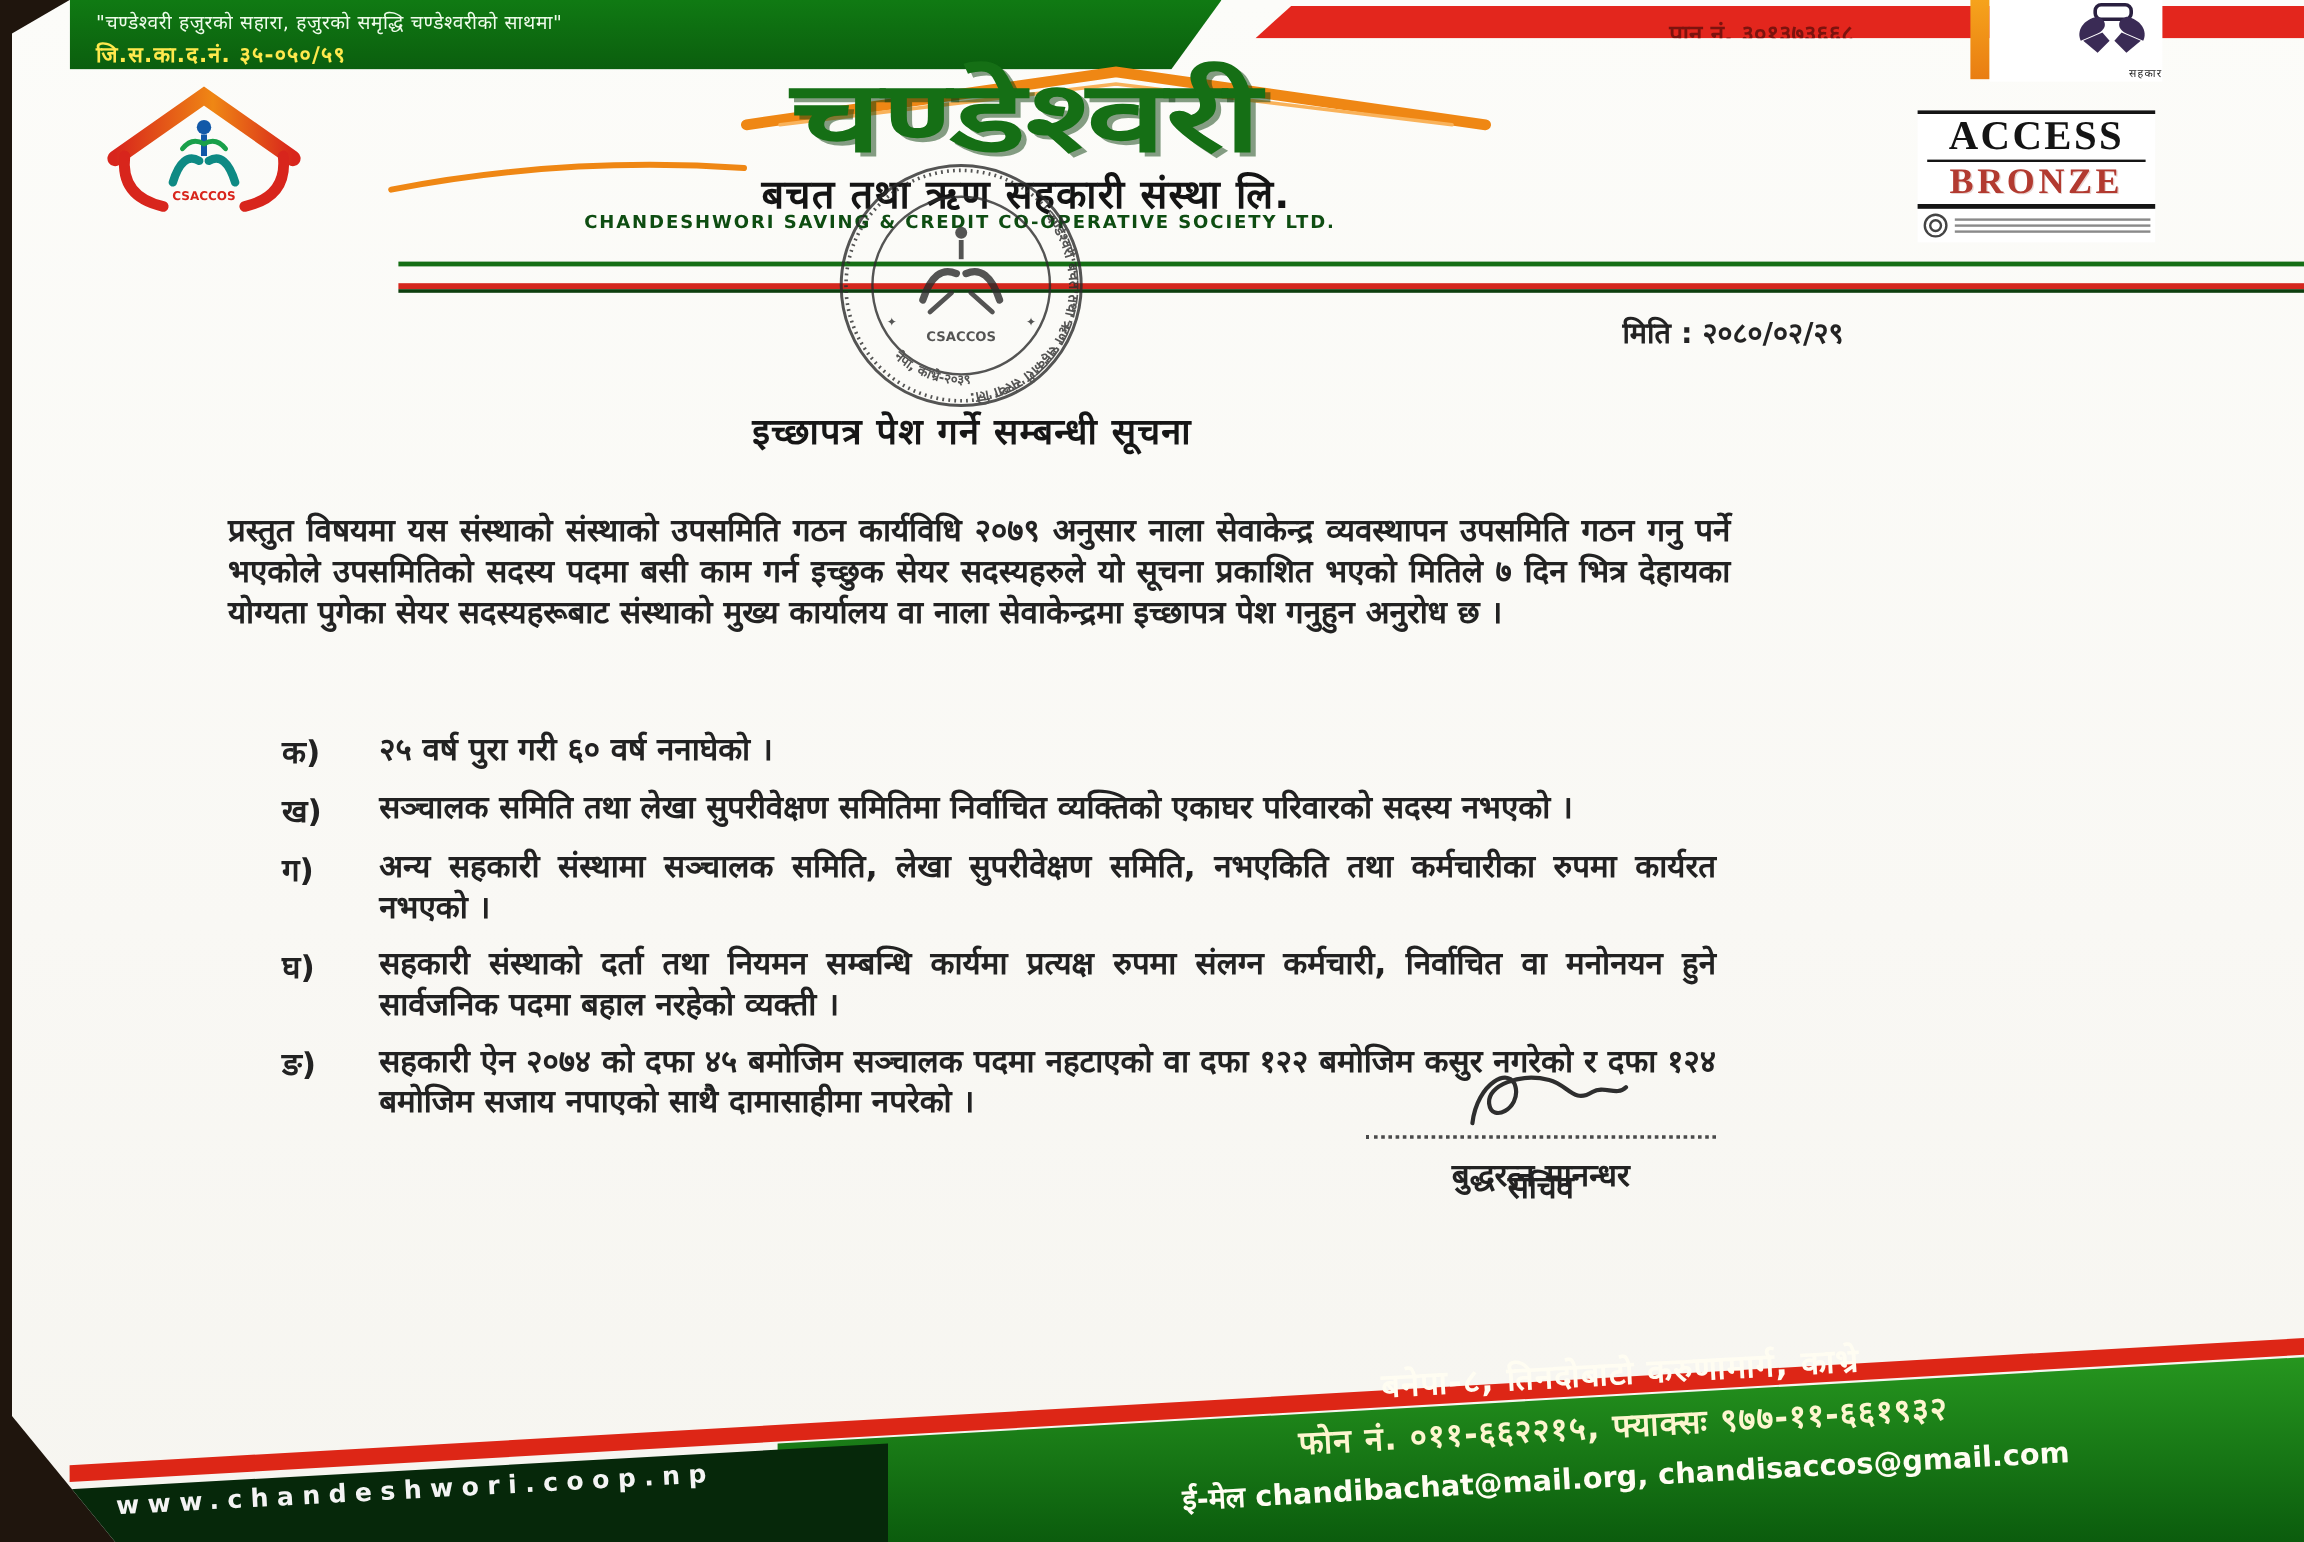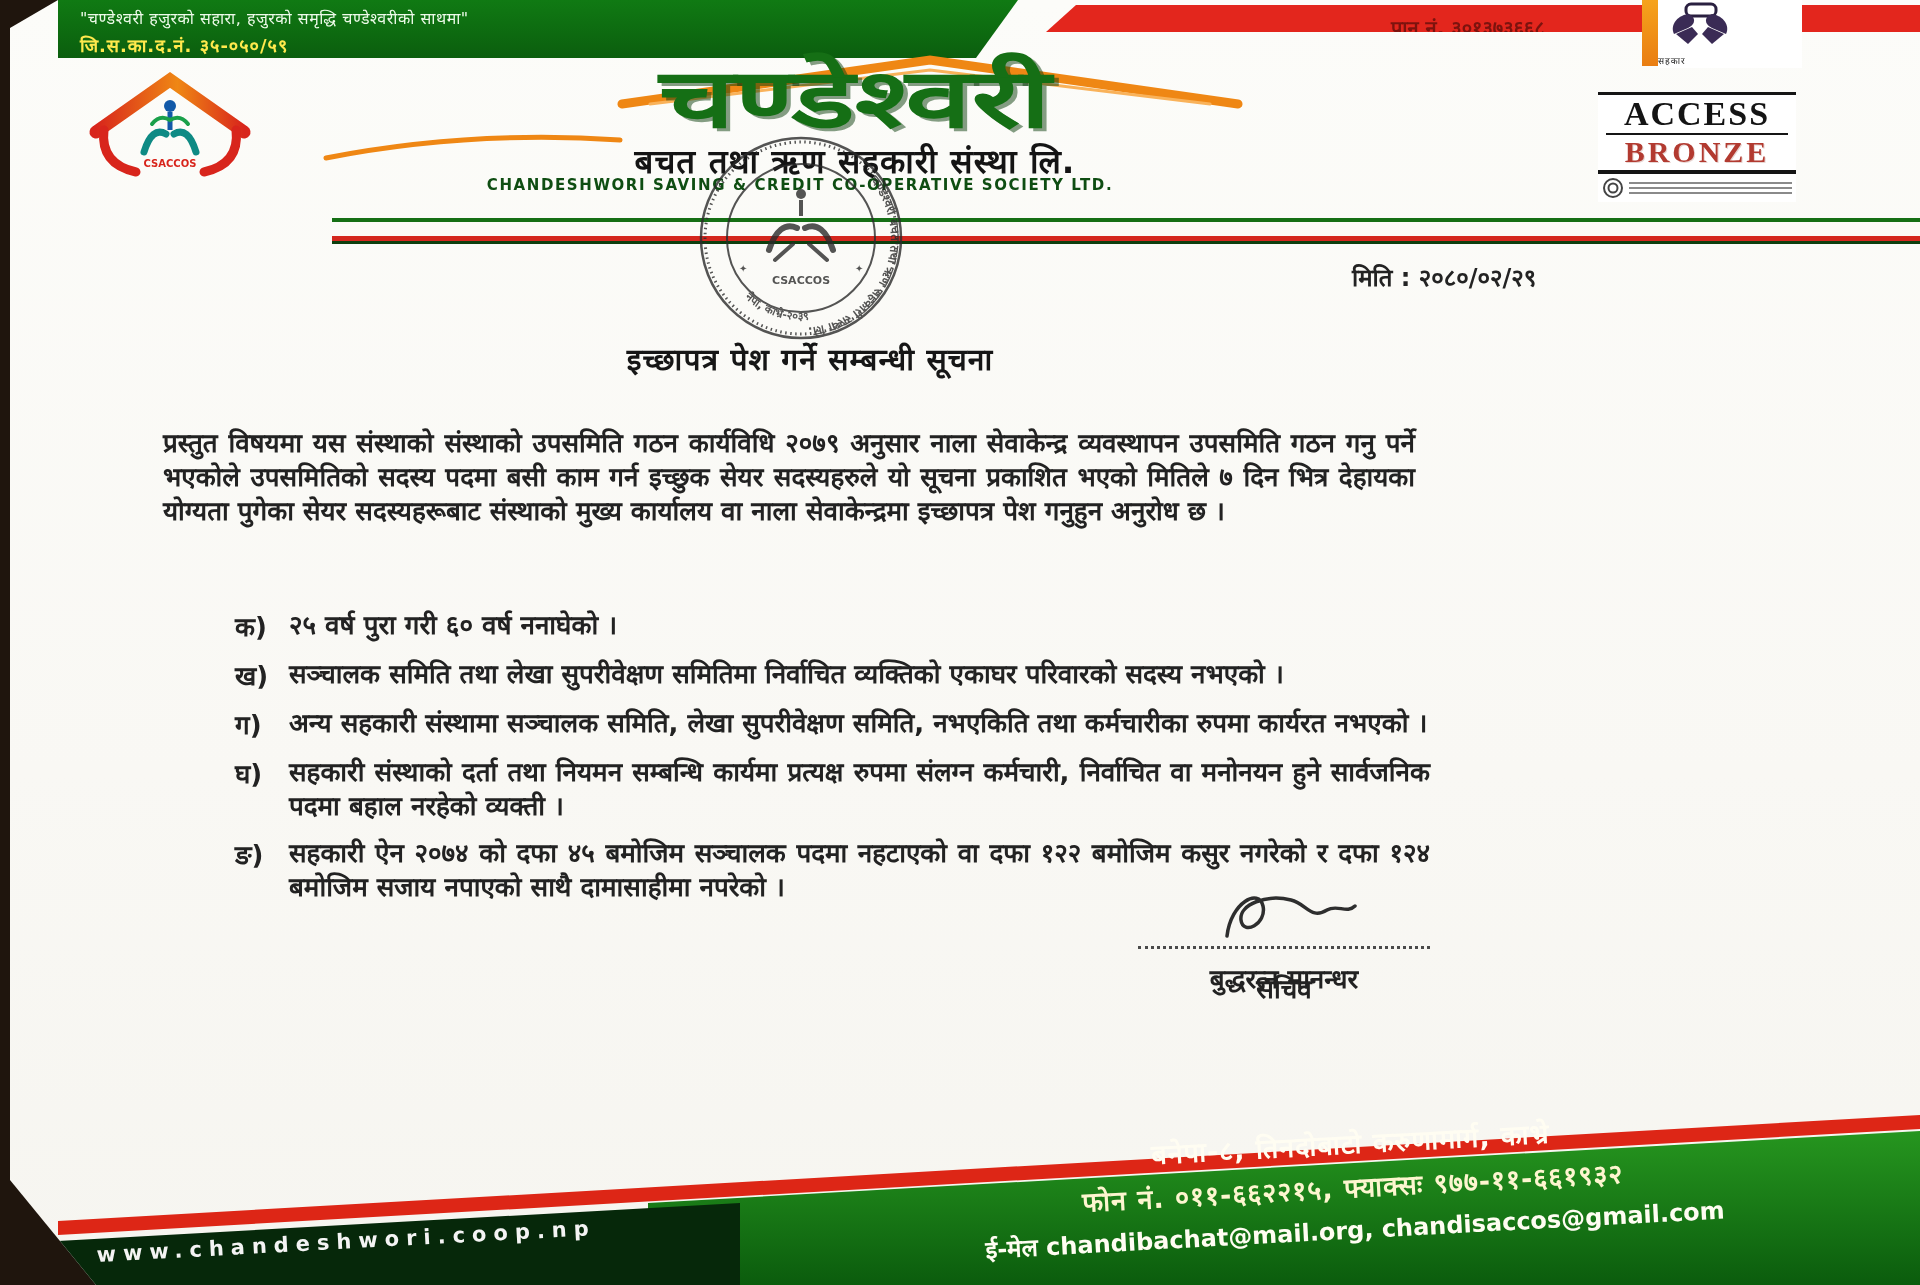--- a/index.html
+++ b/index.html
@@ -22,21 +22,21 @@
     padding:7px 0 0 22px;box-sizing:border-box;color:#eefbea;
   }
   #slogan-line1{font-size:16px;letter-spacing:.5px;white-space:nowrap;}
   #slogan-line2{font-size:18px;font-weight:bold;color:#ffe94d;margin-top:4px;letter-spacing:1px;}
   #pan-banner{
     left:1046px;top:5px;width:874px;height:27px;background:#e3261d;
     clip-path:polygon(30px 0,100% 0,100% 100%,0 100%);
   }
   #pan-text{position:absolute;left:345px;top:9px;font-size:20px;font-weight:bold;color:#7c130e;}
   #coop-mark-sliver{left:1642px;top:0;width:16px;height:66px;background:linear-gradient(180deg,#f6a31c,#e97d12);}
-  #coop-mark-box{left:1658px;top:0;width:144px;height:68px;background:#fff;text-align:left;}
+  #coop-mark-box{left:1658px;top:0;width:144px;height:68px;background:#fff;text-align:right;}
   #coop-mark-caption{font-size:9px;color:#222;letter-spacing:1px;}
   
   #org-logo{left:82px;top:68px;}
   
   #roof-swoosh{left:610px;top:52px;}
   #tail-swoosh{left:320px;top:112px;}
   #title-wrap{left:355px;top:58px;width:1000px;text-align:center;line-height:1;}
   #org-name-np{
     display:inline-block;font-size:82px;font-weight:bold;color:#156f15;
     transform:scaleX(1.45);transform-origin:center;
@@ -56,21 +56,21 @@
   #access-badge .midline{height:2px;background:#151515;margin:2px 8px;}
   #bronze-label{font-family:"Liberation Serif","DejaVu Serif",serif;font-size:30px;font-weight:bold;color:#b23a30;letter-spacing:3px;line-height:1;text-shadow:1px 1px 0 #e8d5d2;}
   #access-badge .botline{height:4px;background:#151515;margin-top:3px;}
   #badge-footer{display:flex;align-items:center;gap:5px;padding:3px 4px;}
   #badge-footer .bars{flex:1;}
   #badge-footer .bars div{height:2px;background:#8a8a8a;margin:3px 0;}
   
   #stamp{left:695px;top:132px;opacity:.8;}
   #date-line{left:1352px;top:260px;font-size:24px;font-weight:600;color:#232323;white-space:nowrap;}
   #subject-heading{left:380px;top:338px;width:860px;text-align:center;font-size:30px;font-weight:bold;color:#161616;letter-spacing:1px;}
-  .np-body{font-size:26px;font-weight:600;color:#222;line-height:34px;text-align:justify;}
+  .np-body{font-size:26px;font-weight:600;color:#222;line-height:34px;text-align:justify;margin-left:27px;}
   #body-paragraph{left:163px;top:426px;width:1252px;}
   #qual-heading{left:163px;top:568px;font-size:27px;font-weight:bold;color:#141414;}
   #qual-list{left:235px;top:608px;width:1195px;}
   .qual-item{display:flex;margin-bottom:13px;}
   .qual-marker{width:54px;flex:none;font-size:26px;font-weight:600;color:#222;}
   .qual-text{flex:1;}
   
   #signature-squiggle{left:1215px;top:884px;}
   #signature-dots{left:1138px;top:918px;width:292px;border-bottom:3px dotted #4a4a4a;height:28px;}
   #signatory-name{left:1108px;top:960px;width:352px;text-align:center;font-size:26px;font-weight:600;color:#222;}

